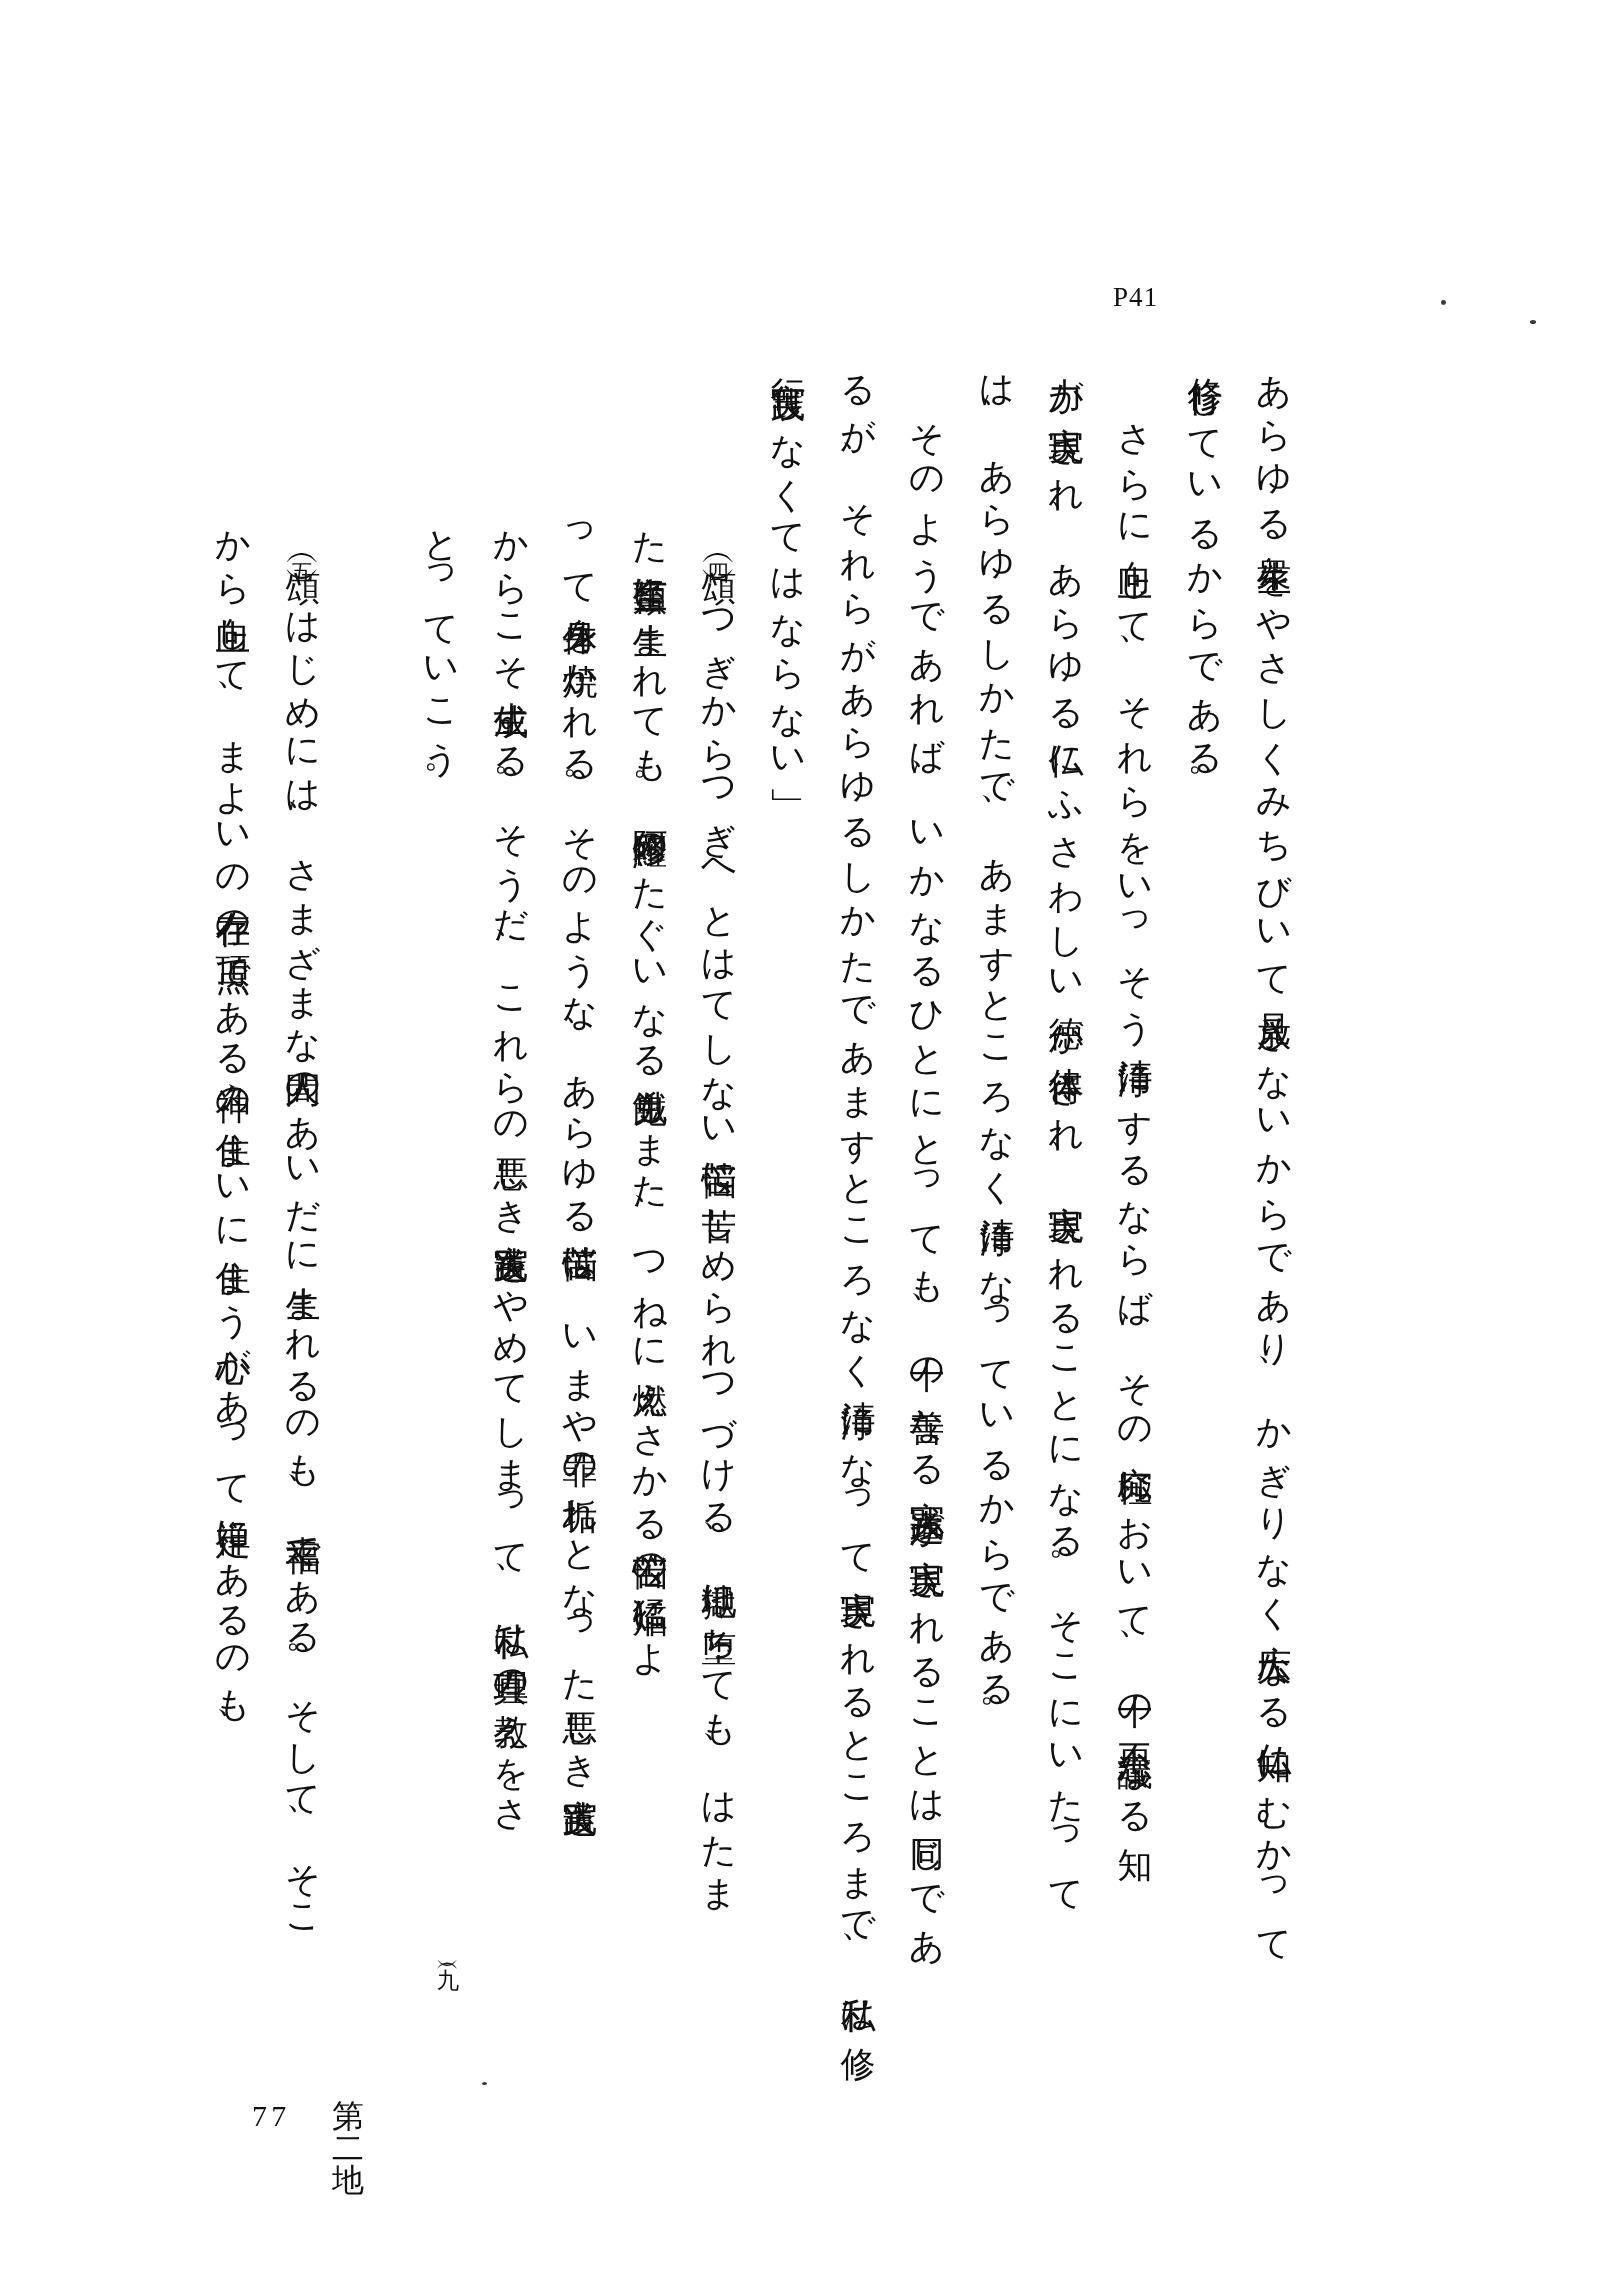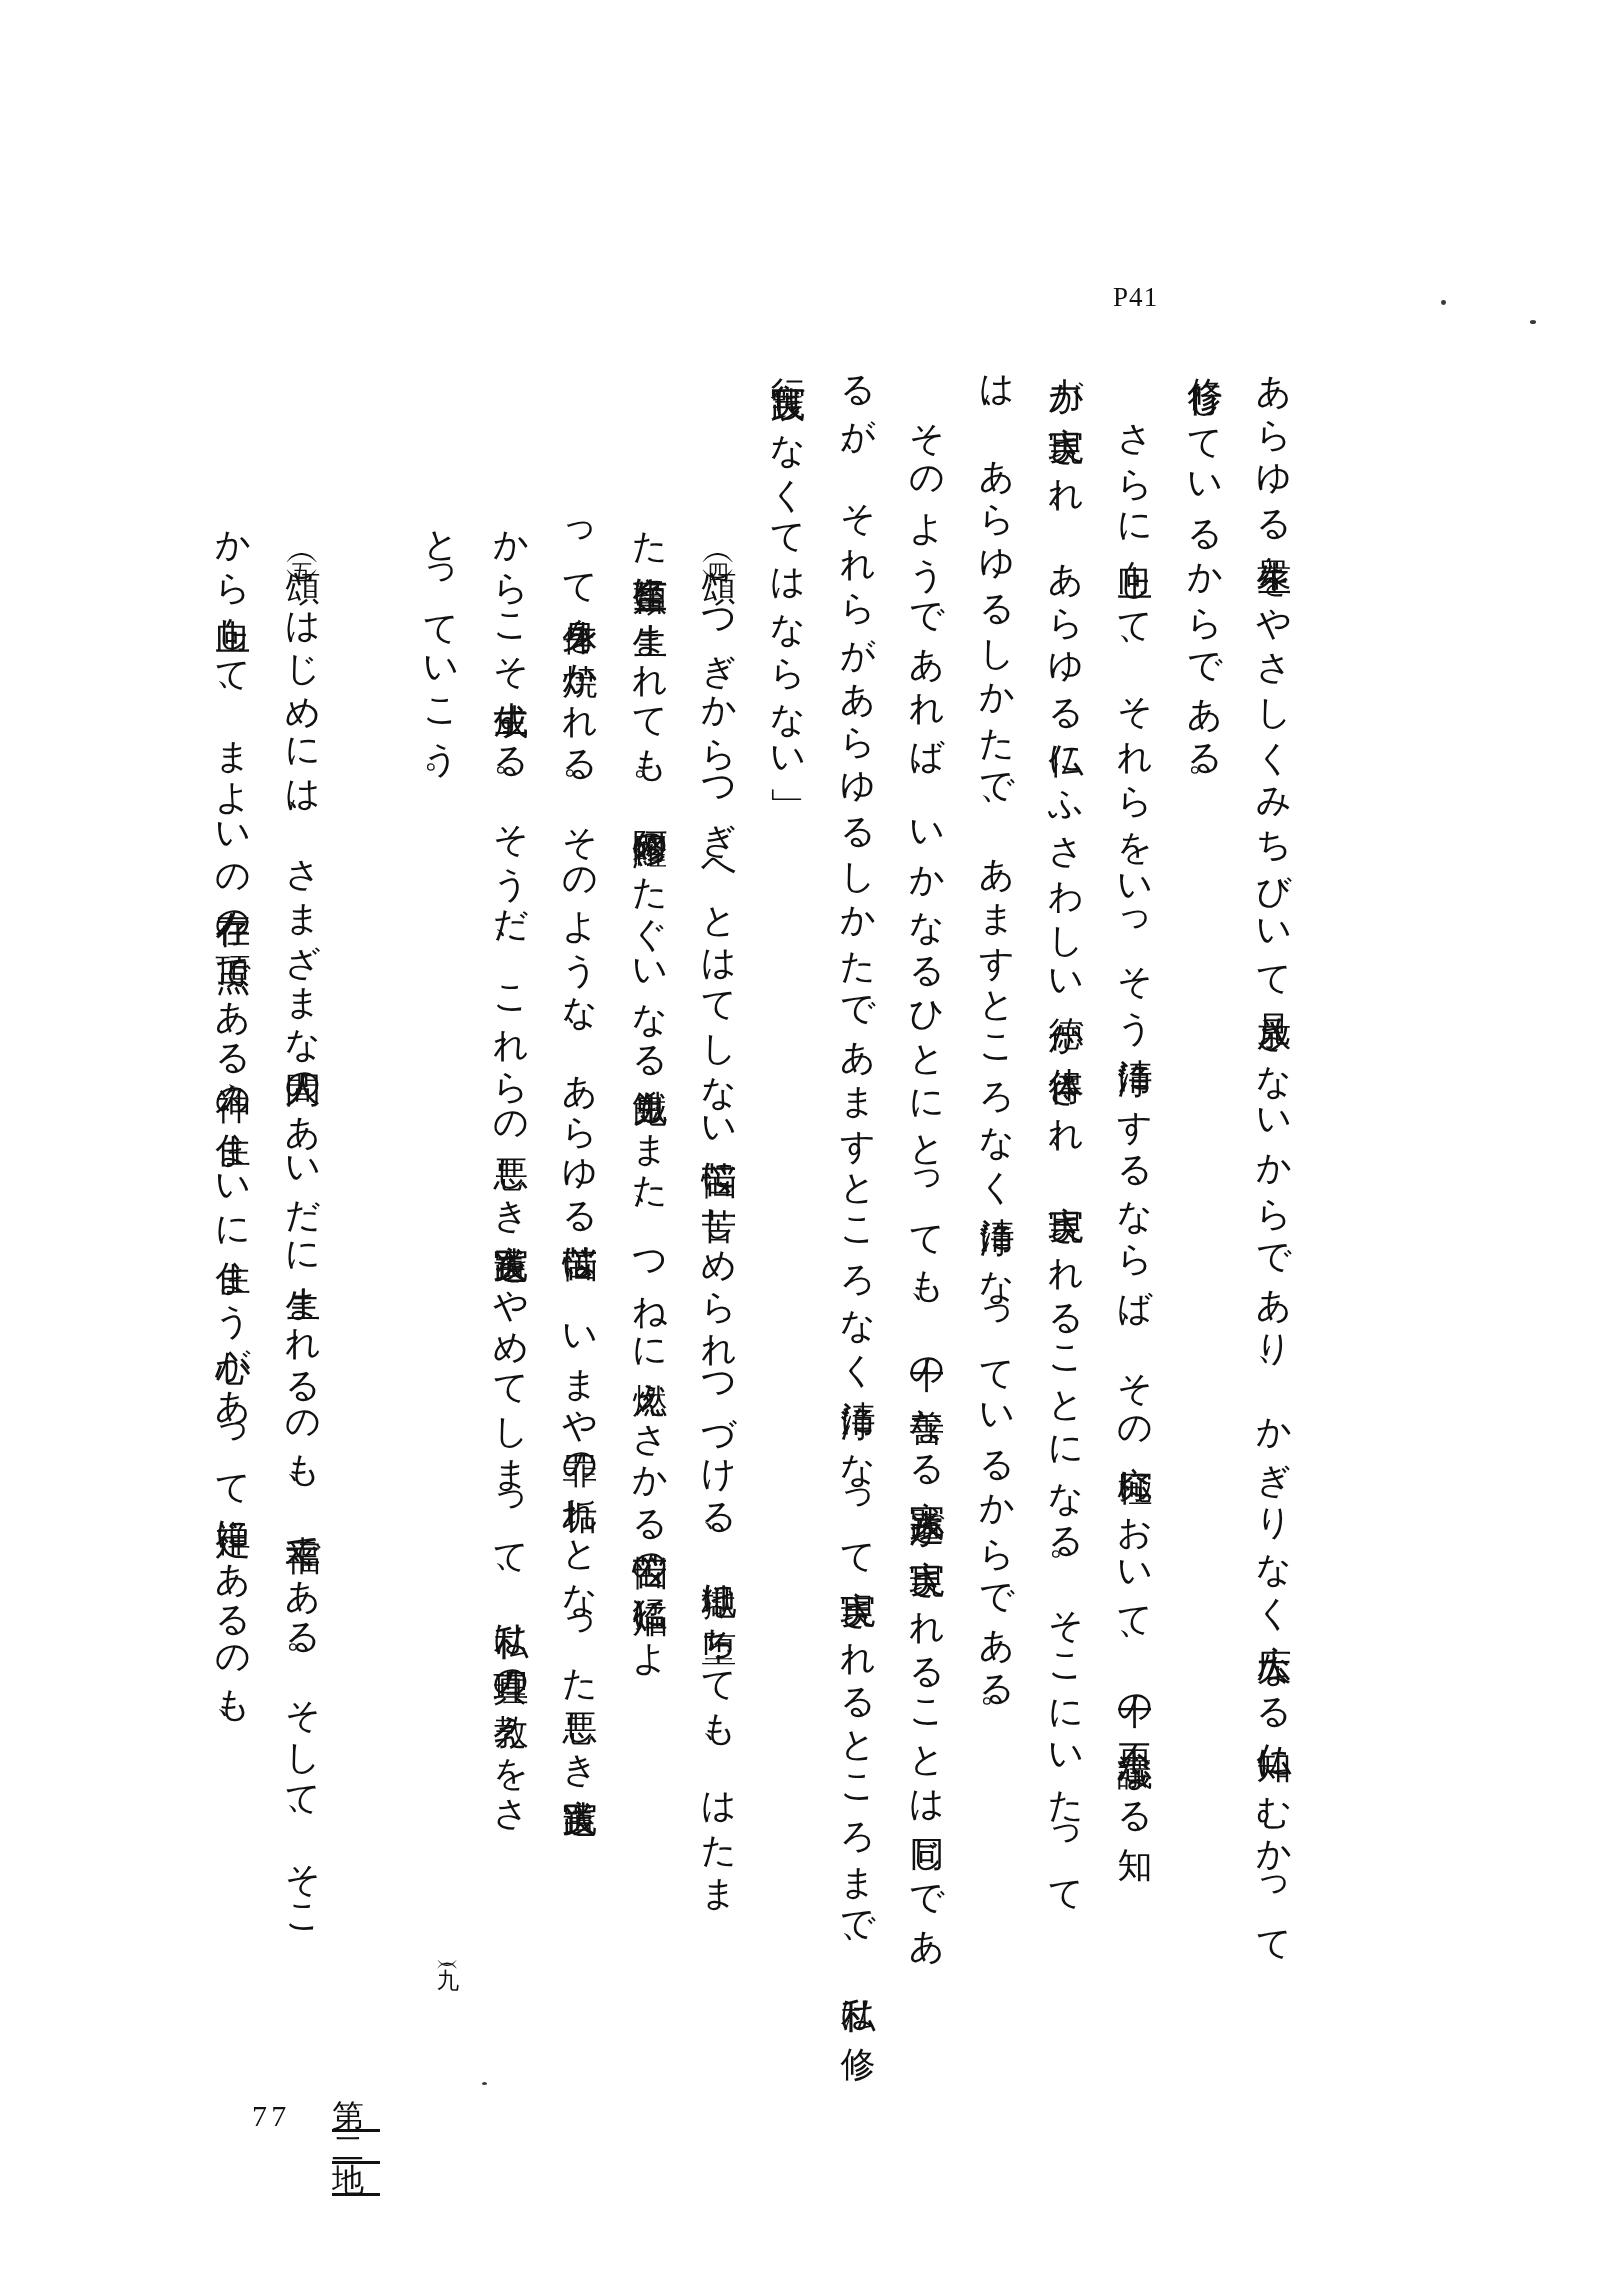--- a/index.html
+++ b/index.html
@@ -61,21 +61,20 @@
     letter-spacing: 4.3px;
     line-height: 1;
   }
   .footer .section {
     position: absolute;
     left: 332px;
     top: 2100px;
     font-size: 32px;
     letter-spacing: 16px;
     line-height: 1;
-    text-decoration: underline;
   }
   
   .speck {
     position: absolute;
     width: 4.8px;
     height: 4.8px;
     background: #3a3a3a;
     border-radius: 50%;
   }
   .speck.s1 { left: 1441px; top: 300px; }

